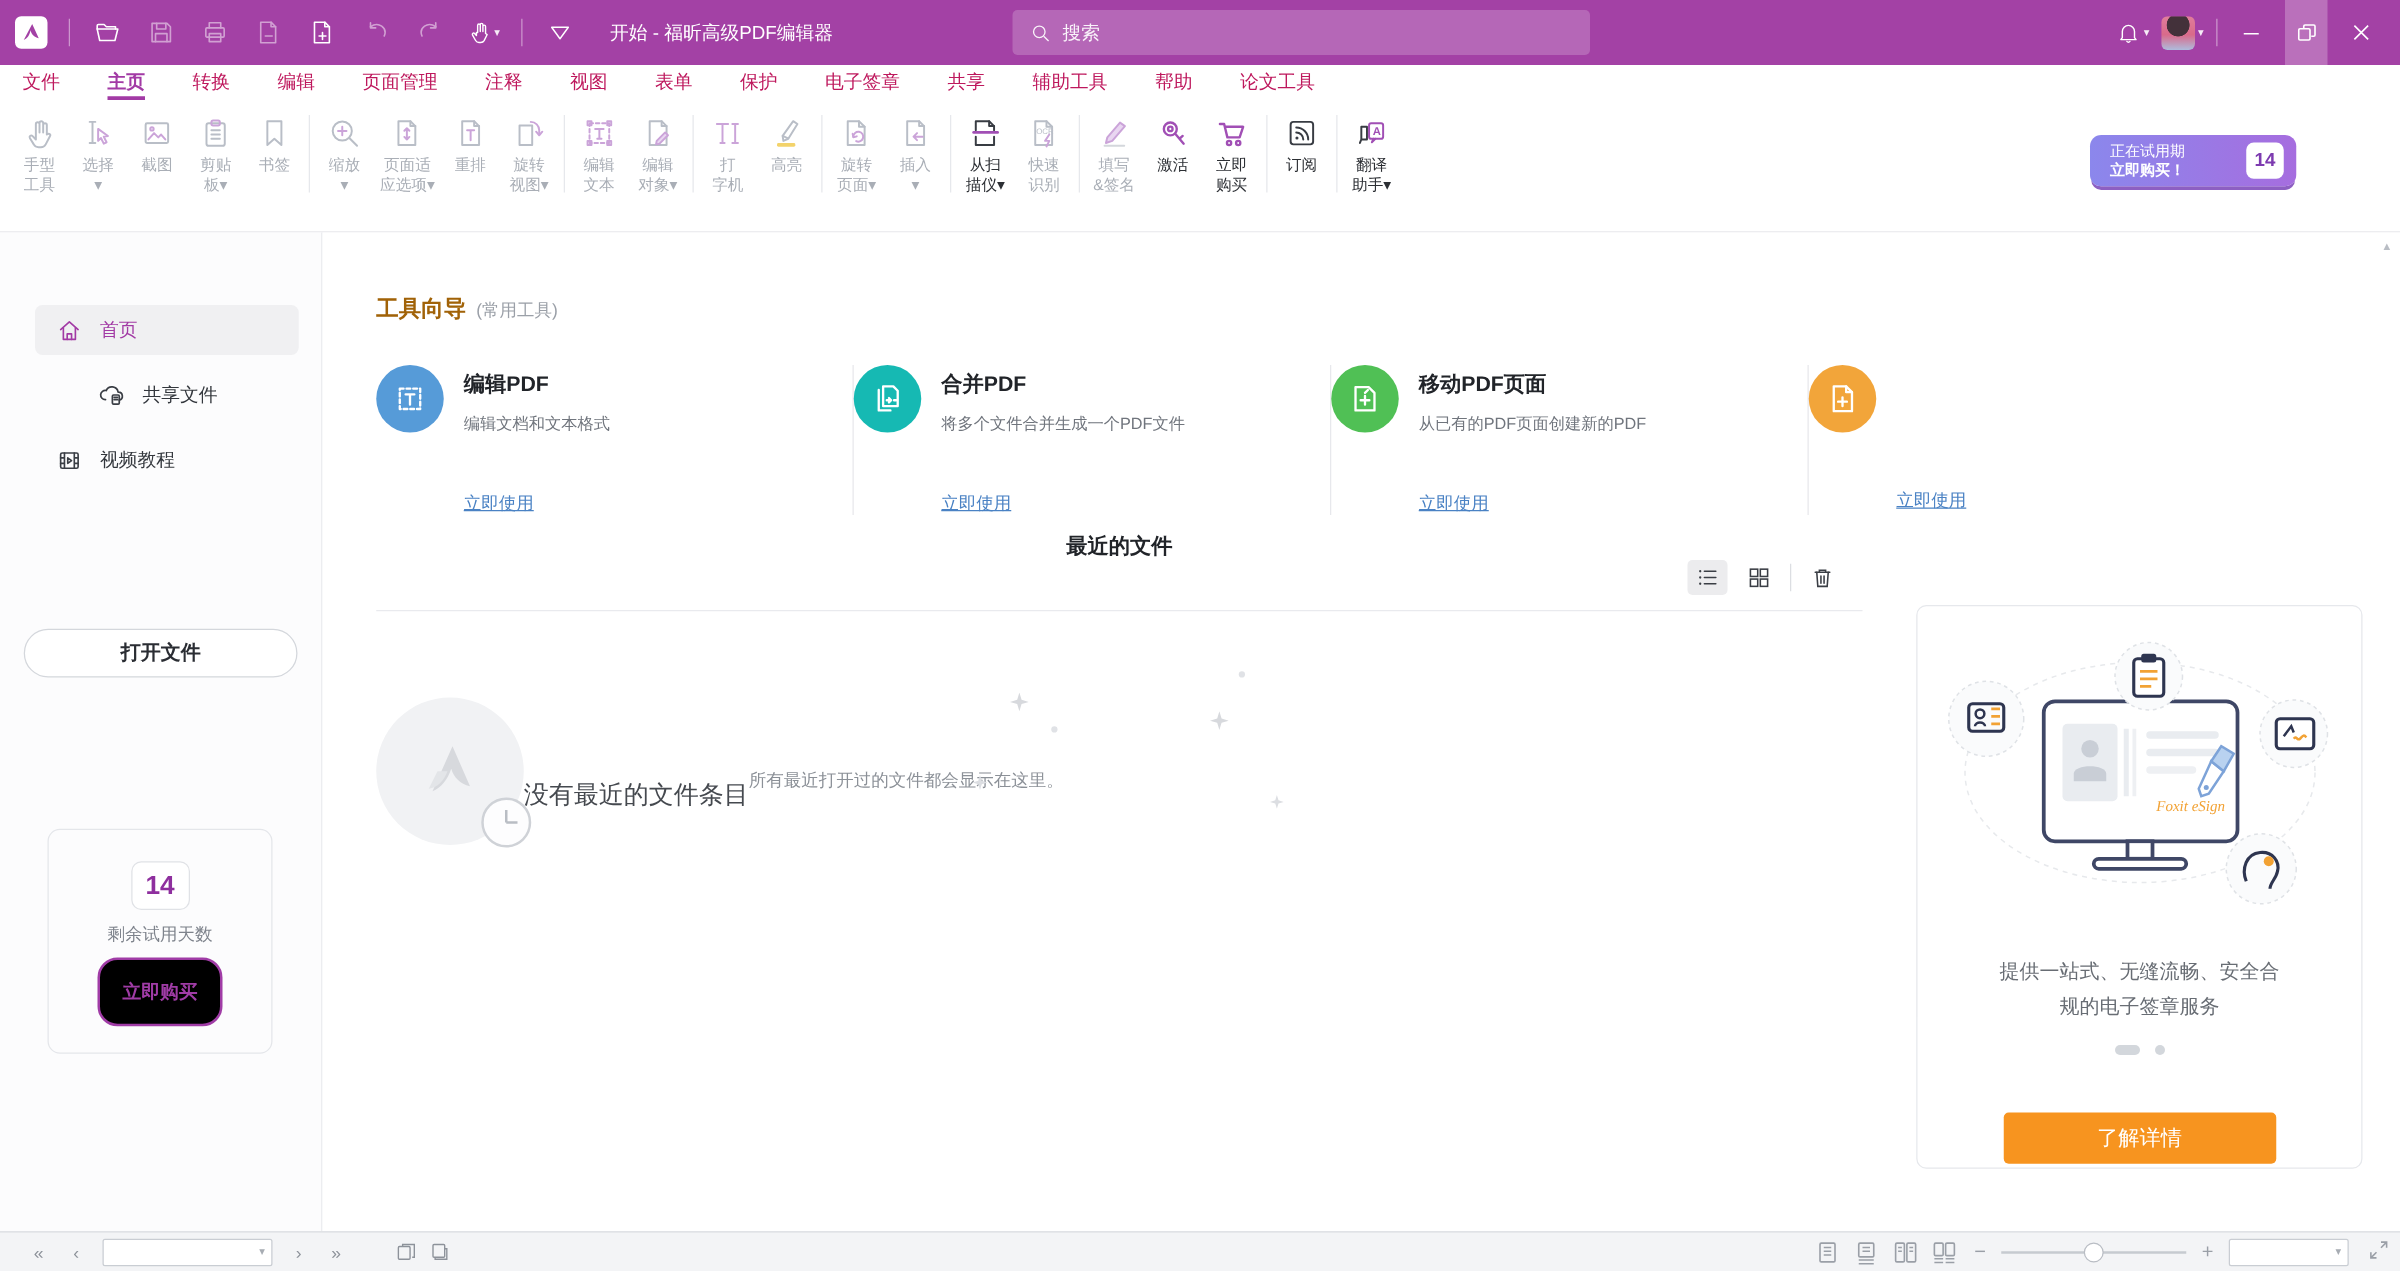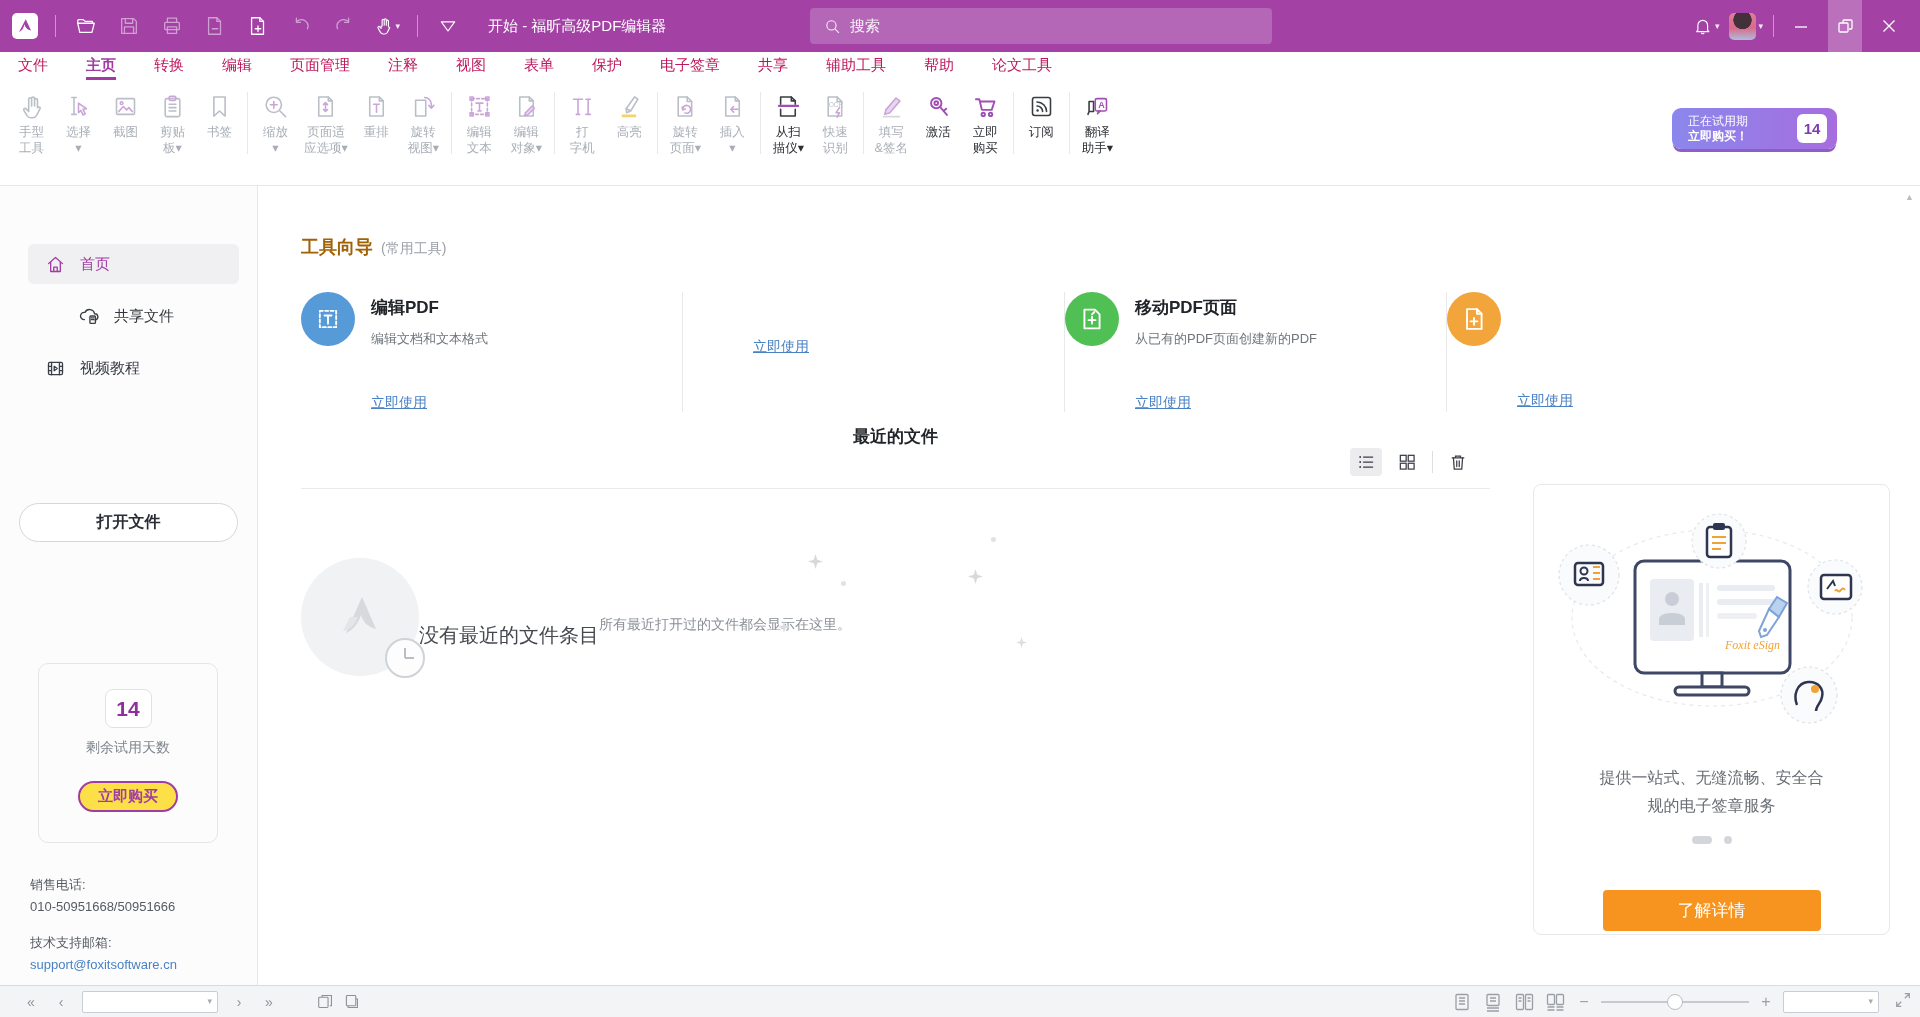--- a/index.html
+++ b/index.html
@@ -56,21 +56,21 @@
   .srow { display:flex; align-items:center; height:40px; margin:0 18px 15px; border-radius:6px; padding-left:17px; gap:14px; font-size:15px; color:#33373d; cursor:pointer; position:relative; }
   .srow svg { fill:none; stroke:#3a3e45; stroke-width:1.5; stroke-linecap:round; stroke-linejoin:round; flex:none; }
   .srow.active { background:#f0f0f2; color:#a23aa5; }
   .srow.active svg { stroke:#a23aa5; }
   .srow .caret { position:absolute; right:14px; color:#8d929a; font-size:10px; }
   .srow.sub { padding-left:50px; height:34px; }
   .open-btn { position:absolute; top:317px; left:19px; width:219px; height:39px; background:#fff; border:1px solid #d4d7dc; border-radius:20px; font-size:16px; font-weight:bold; color:#2a2d33; cursor:pointer; font-family:inherit; }
   .trial-card { position:absolute; top:477px; left:38px; width:180px; height:180px; border:1px solid #e4e6ea; border-radius:10px; display:flex; flex-direction:column; align-items:center; padding-top:25px; }
   .tc-days { width:47px; height:39px; border:1px solid #e0e2e6; border-radius:8px; display:flex; align-items:center; justify-content:center; font-size:21px; font-weight:bold; color:#8e2f9e; background:#fff; }
   .tc-caption { margin-top:11px; font-size:14px; color:#7e838c; }
-  .tc-buy { margin-top:24px; border:2px solid #a03ca6; border-radius:16px; background:#fde047; color:#a03ca6; font-weight:bold; font-size:15px; padding:4px 18px; cursor:pointer; font-family:inherit; }
+  .tc-buy { margin-top:9px; border:2px solid #a03ca6; border-radius:16px; background:#000000; color:#a03ca6; font-weight:bold; font-size:15px; padding:16px 18px; cursor:pointer; font-family:inherit; }
   .contact { position:absolute; left:30px; bottom:12px; font-size:13px; color:#565b63; line-height:16px; }
   .contact .row { margin-bottom:6px; }
   .contact .gap { height:14px; }
   .contact a { color:#4a82c4; text-decoration:none; cursor:pointer; }
 
   
   .content { position:relative; flex:1; background:#fff; padding:49px 0 0 43px; overflow:hidden; }
   .scroll-arrow { position:absolute; top:6px; right:6px; color:#b9bdc4; font-size:9px; }
   .tg-header { display:flex; align-items:baseline; gap:8px; }
   .tg-title { font-size:18px; font-weight:bold; color:#a16207; }
@@ -572,27 +572,20 @@
       </div>
 
       <button class="open-btn">打开文件</button>
 
       <div class="trial-card">
         <div class="tc-days">14</div>
         <div class="tc-caption">剩余试用天数</div>
         <button class="tc-buy">立即购买</button>
       </div>
 
-      <div class="contact">
-        <div class="row">销售电话:</div>
-        <div class="row">010-50951668/50951666</div>
-        <div class="gap"></div>
-        <div class="row">技术支持邮箱:</div>
-        <a href="#">support@foxitsoftware.cn</a>
-      </div>
     </aside>
 
     <main class="content">
       <span class="scroll-arrow">▲</span>
 
       <div class="tg-header">
         <span class="tg-title">工具向导</span>
         <span class="tg-sub">(常用工具)</span>
       </div>
 
@@ -607,20 +600,33 @@
             </div>
             <div>
               <div class="card-title">编辑PDF</div>
               <div class="card-desc">编辑文档和文本格式</div>
             </div>
           </div>
           <span class="card-link">立即使用</span>
         </div>
 
         <div class="card">
+          <div class="card-top">
+            <div class="card-circle" style="background: rgb(22, 185, 179);">
+              <svg width="28" height="28" viewBox="0 0 24 24">
+                  <path d="M6 6 V20 h8"></path>
+                  <path d="M9 3.5 h7 l3 3 V17 h-10 Z"></path>
+                  <path d="M11.5 13 h2.5 M13 11.5 l1.5 1.5 -1.5 1.5 M18 13 h-1.5"></path>
+                </svg>
+            </div>
+            <div>
+              <div class="card-title">合并PDF</div>
+              <div class="card-desc">将多个文件合并生成一个PDF文件</div>
+            </div>
+          </div>
           <span class="card-link">立即使用</span>
         </div>
 
         <div class="card">
           <div class="card-top">
             <div class="card-circle" style="background: rgb(80, 192, 85);">
               <svg width="28" height="28" viewBox="0 0 24 24">
                   <path d="M5.5 4 h9 l4 4 v12 h-13 Z"></path>
                   <path d="M12 10 v6 M9 13 h6"></path>
                   <path d="M12 8 l2-2"></path>

